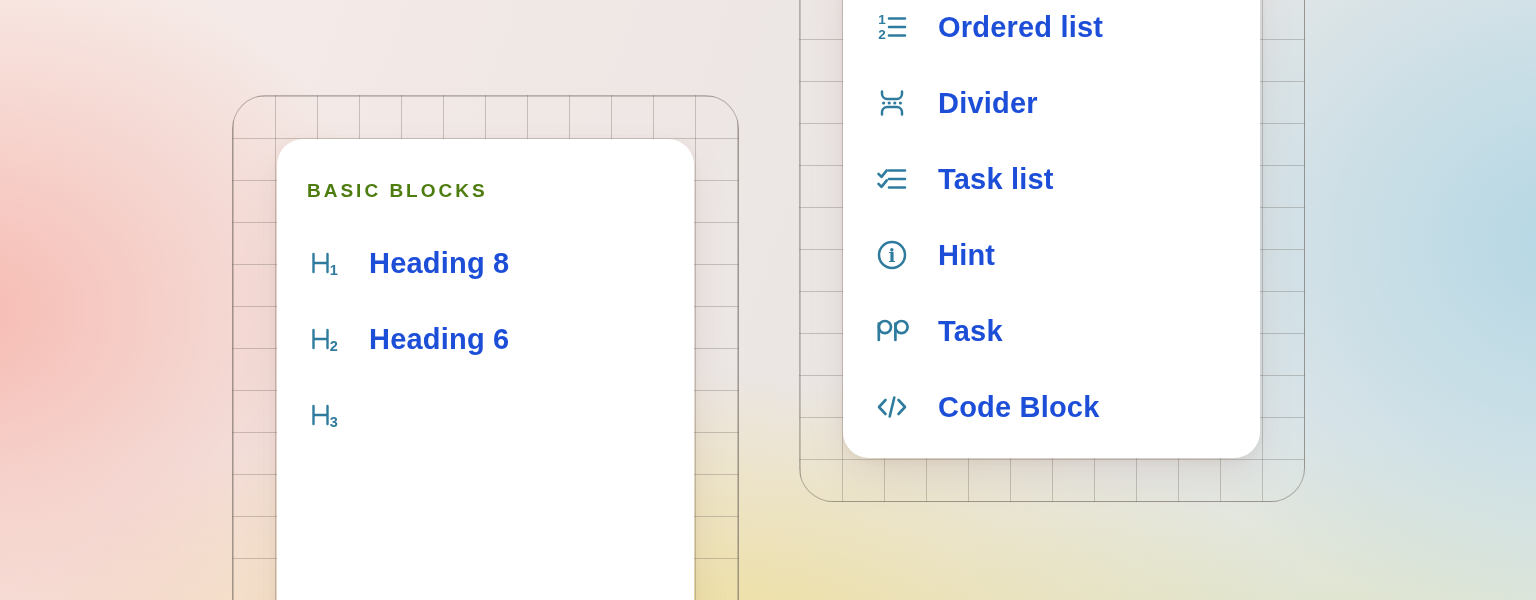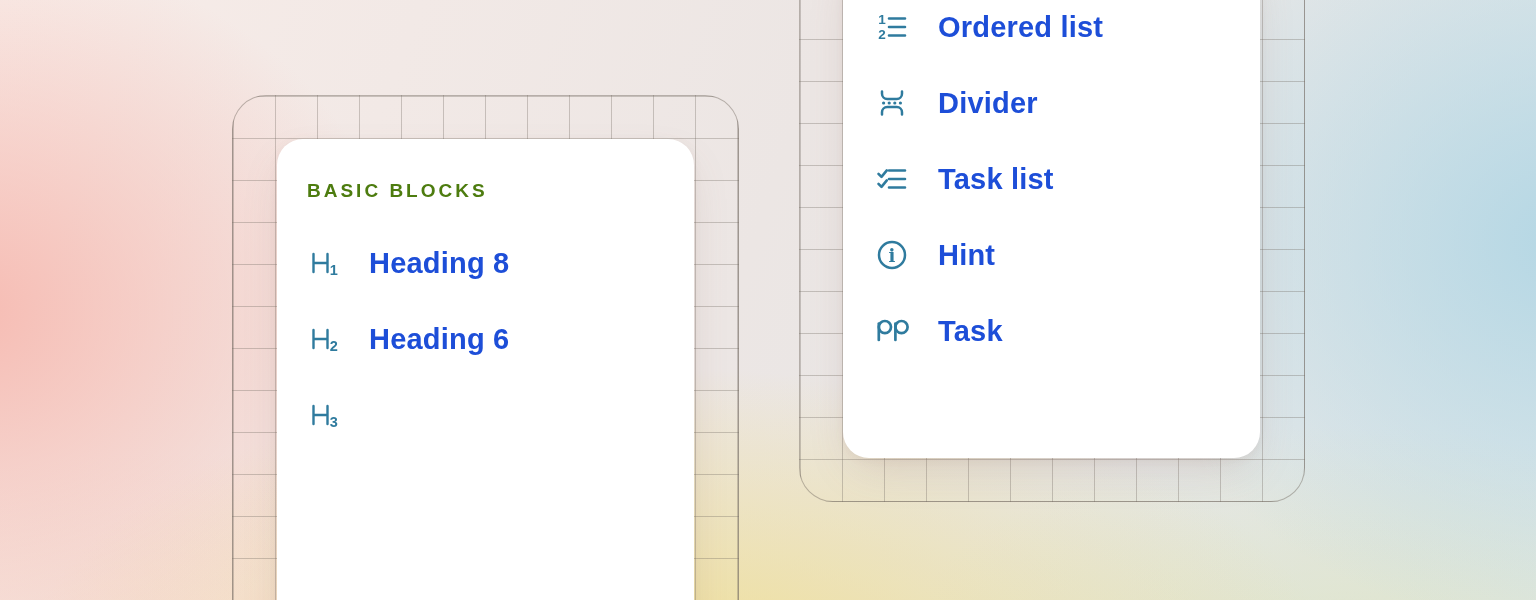--- a/index.html
+++ b/index.html
@@ -148,14 +148,24 @@
             <g fill="none" stroke="currentColor" stroke-width="2.7" stroke-linecap="round">
               <circle cx="9.9" cy="13.1" r="6.1"></circle>
               <path d="M3.8 9.5V26"></path>
               <circle cx="26.5" cy="13.1" r="6.1"></circle>
               <path d="M20.4 9.5V26"></path>
             </g>
           </svg>
         </span>
         <span class="label">Task</span>
       </div>
+      <div class="menu-item">
+        <span class="icon">
+          <svg viewBox="0 0 34 34">
+            <g fill="none" stroke="currentColor" stroke-width="2.6" stroke-linecap="round" stroke-linejoin="round">
+              <path d="M10.5 10 4 17l6.5 7M23.5 10 30 17l-6.5 7M19.3 7.5 14.7 26.5"></path>
+            </g>
+          </svg>
+        </span>
+        <span class="label">Code Block</span>
+      </div>
     </div>
 </div>
 
 </body></html>

